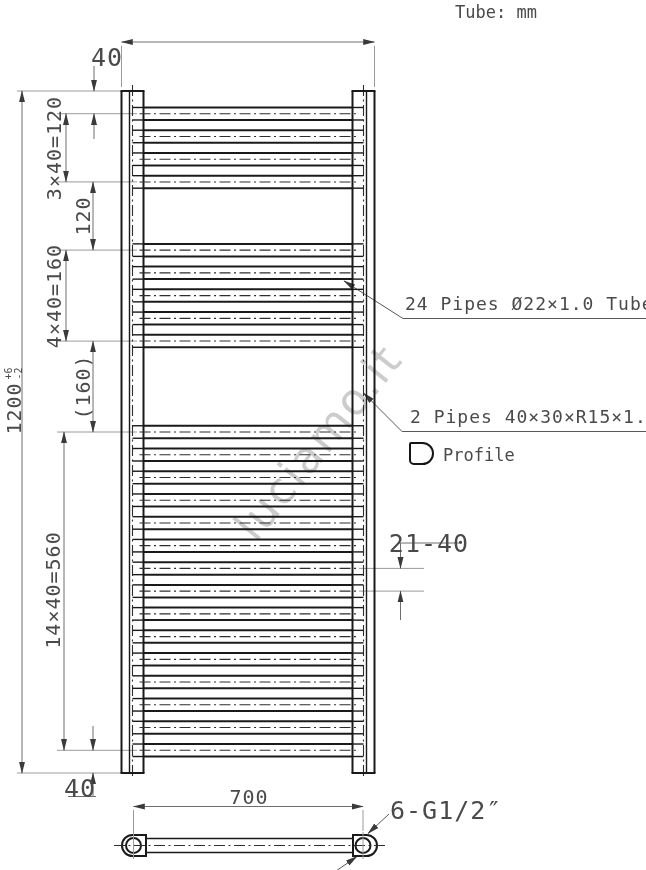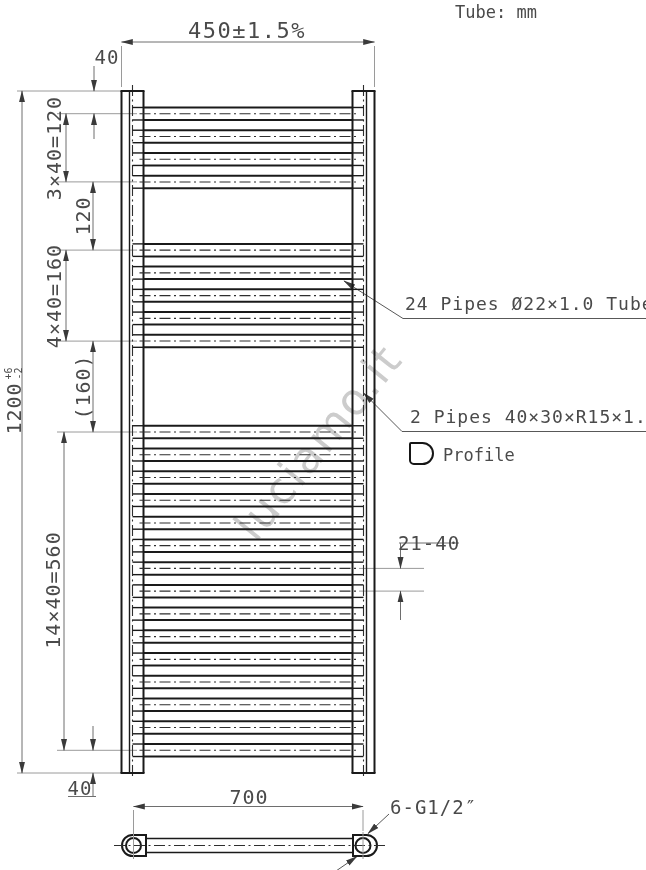--- a/index.html
+++ b/index.html
@@ -5,21 +5,21 @@
   html,body{margin:0;padding:0;background:#ffffff;}
   #canvas{position:relative;width:646px;height:870px;background:#ffffff;overflow:hidden;
           font-family:"DejaVu Sans Mono","Liberation Mono",monospace;}
   #drawing{position:absolute;left:0;top:0;z-index:2;}
   .label{position:absolute;z-index:3;color:#4a4a4a;white-space:nowrap;
          font-family:"DejaVu Sans Mono","Liberation Mono",monospace;}
   .ctr{transform:translate(-50%,-50%);}
   .vtext{transform:translate(-50%,-50%) rotate(-90deg);}
   .sz17{font-size:17px;}
   .sz18{font-size:18px;letter-spacing:1px;}
-  .sz19{font-size:19px;letter-spacing:1px;}
+  .sz19{font-size:25px;letter-spacing:1px;}
   .sz20{font-size:20px;letter-spacing:1px;}
   .sz22{font-size:22px;letter-spacing:1.5px;}
   .tolwrap{display:inline-flex;align-items:center;}
   .tol{display:inline-flex;flex-direction:column;font-size:10px;line-height:1.05;
        margin-left:3px;letter-spacing:0;}
   #watermark{position:absolute;left:318px;top:442px;z-index:1;font-size:44px;
              color:#cccccc;letter-spacing:2px;
              transform:translate(-50%,-50%) rotate(-51deg);
              font-family:"DejaVu Sans","Liberation Sans",sans-serif;}
   #profile-icon{position:absolute;left:409px;top:442px;width:21px;height:19px;z-index:3;
@@ -291,21 +291,20 @@
       <circle class="obj" cx="133.5" cy="845.5" r="7.5" fill="none"></circle>
       <circle class="obj" cx="363" cy="845.5" r="7.5" fill="none"></circle>
       <line class="cl" x1="114" y1="845.5" x2="385" y2="845.5"></line>
       <line class="ext" x1="133.5" y1="832" x2="133.5" y2="859"></line>
       <line class="ext" x1="363" y1="832" x2="363" y2="859"></line>
     </g>
   </svg>
 
   <div class="label sz17" style="left:455px;top:2px;">Tube: mm</div>
 
-  <div class="label sz22 ctr" style="left:247px;top:30px;">450±1.5%</div>
   <div class="label sz19 ctr" style="left:107px;top:57px;">40</div>
 
   <div class="label sz20 vtext" style="left:54px;top:148px;">3×40=120</div>
   <div class="label sz20 vtext" style="left:83px;top:216px;">120</div>
   <div class="label sz20 vtext" style="left:54px;top:296px;">4×40=160</div>
   <div class="label sz20 vtext" style="left:83px;top:387px;">(160)</div>
   <div class="label sz20 vtext" style="left:53px;top:590px;">14×40=560</div>
 
   <div class="label sz20 vtext" style="left:14px;top:401px;">
     <span class="tolwrap">

